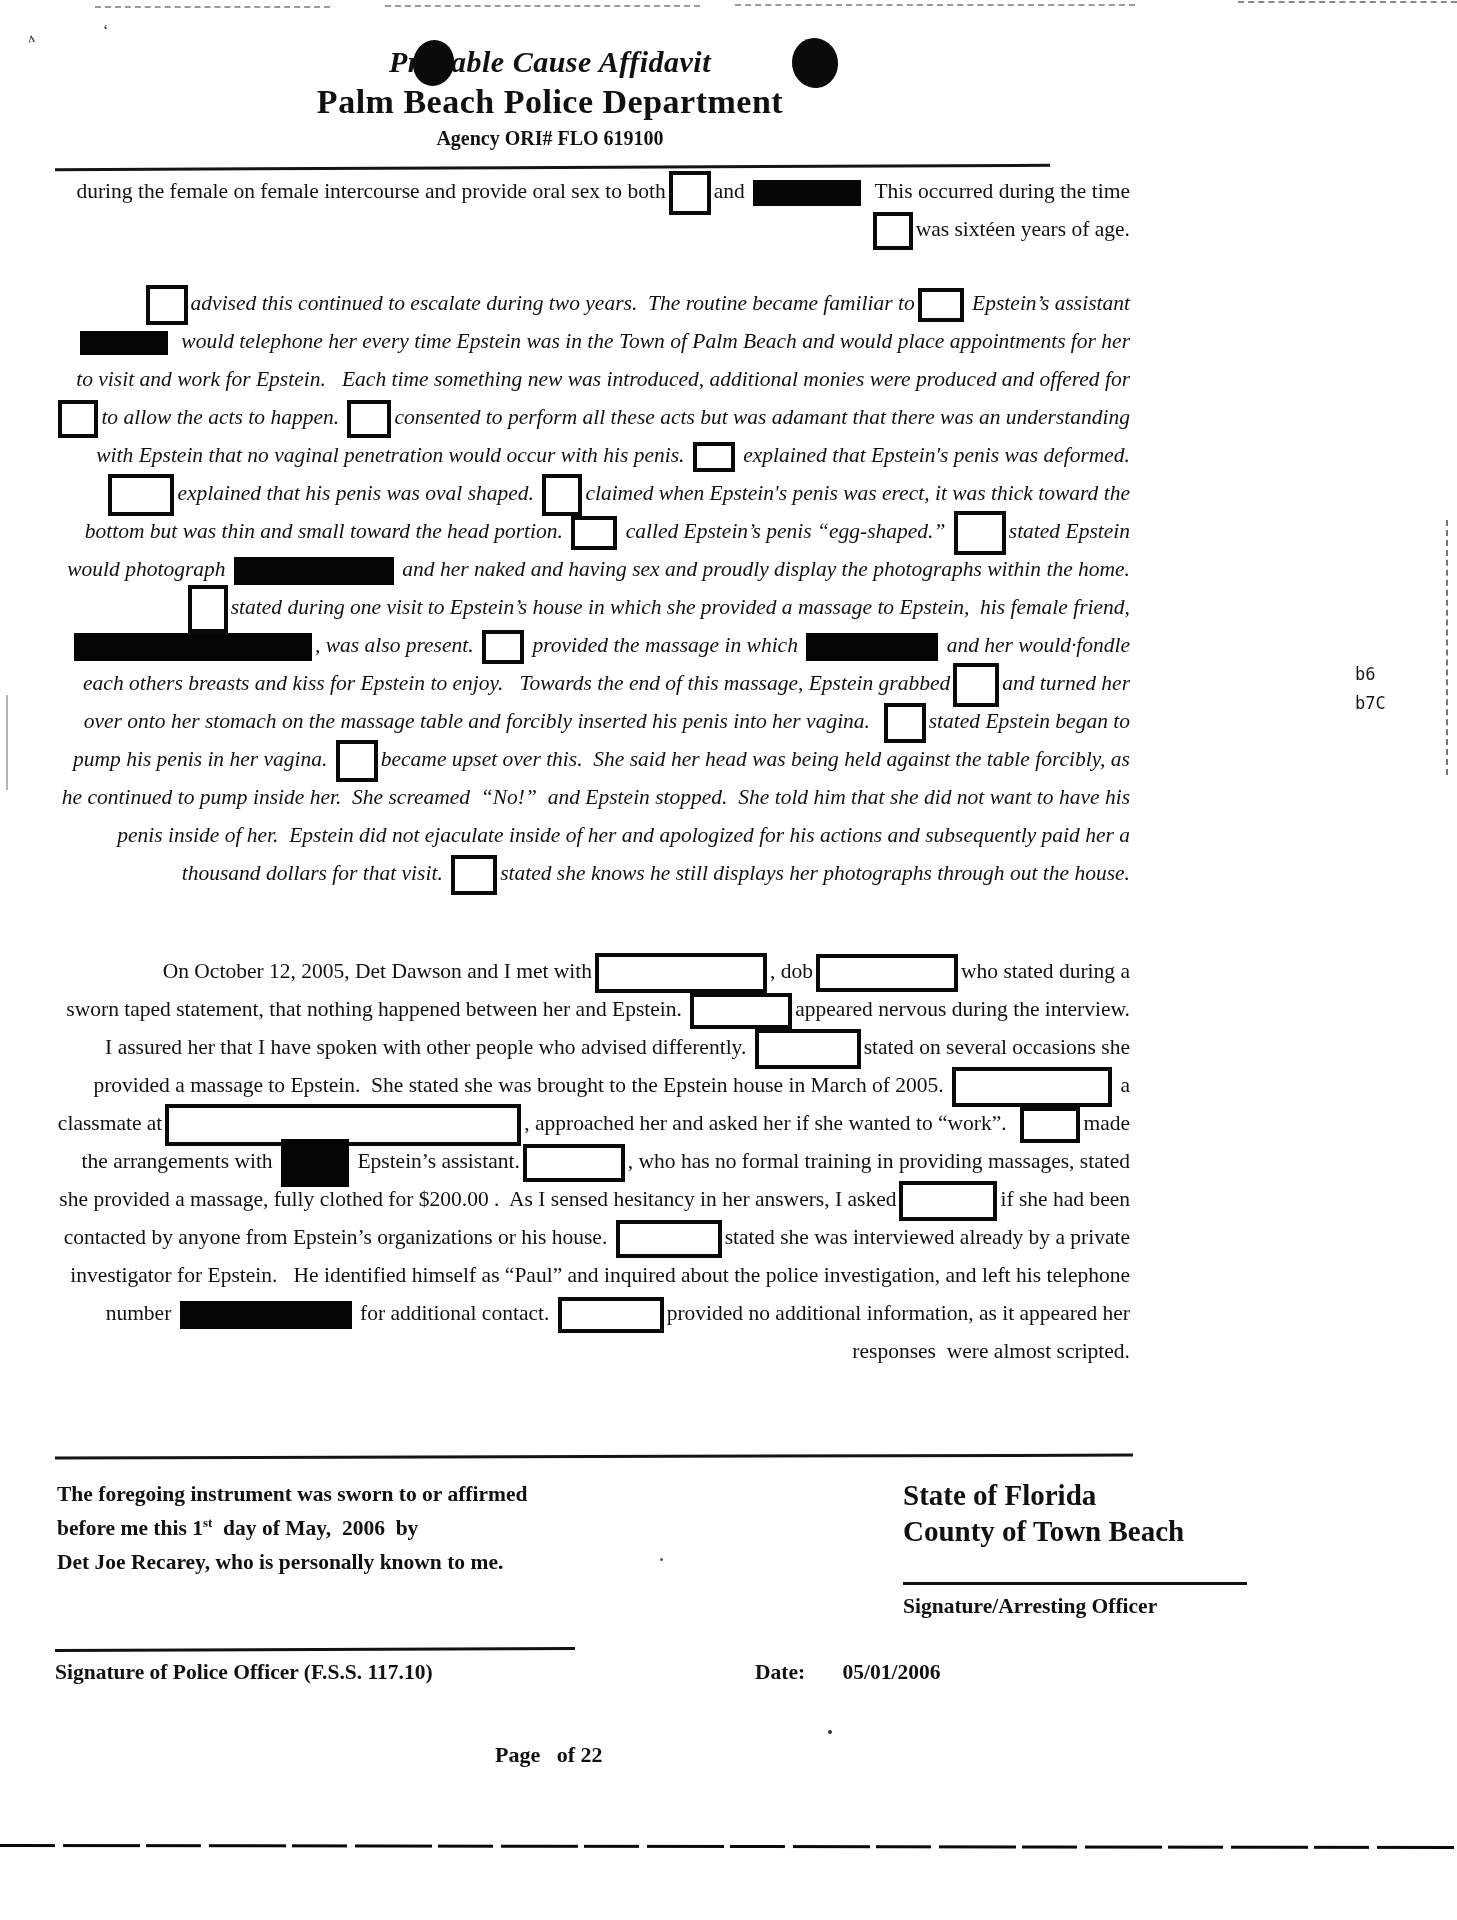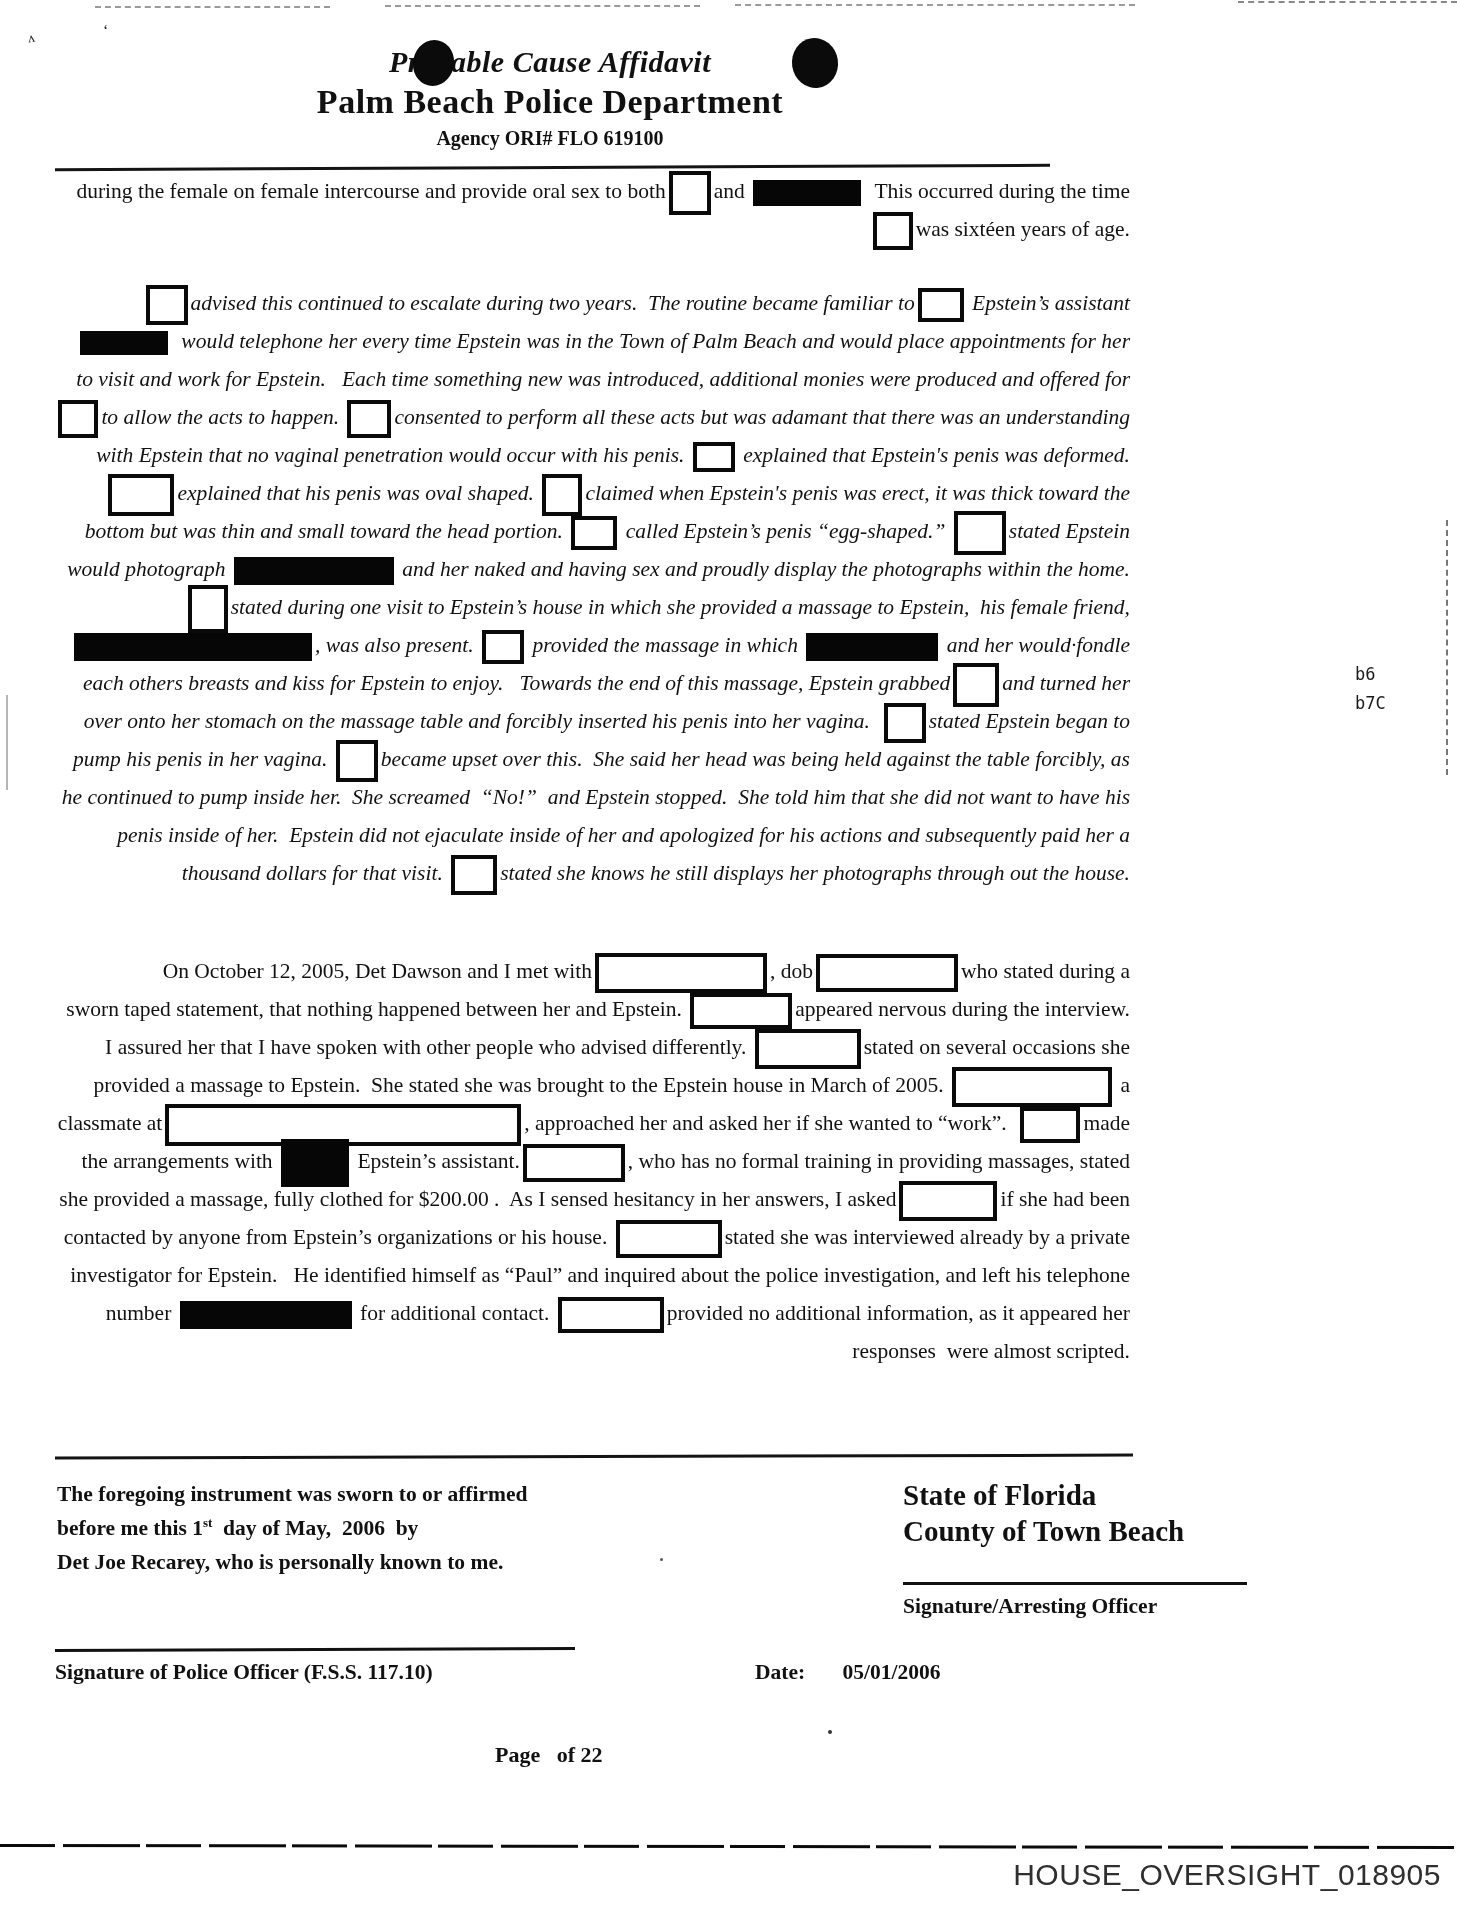--- a/index.html
+++ b/index.html
@@ -137,15 +137,14 @@
   <div class="sig-label-officer">Signature of Police Officer (F.S.S. 117.10)</div>
 
   <div class="date-block">
     <span>Date:</span>
     <span class="date-value">05/01/2006</span>
   </div>
 
   <div class="page-label">Page   of 22</div>
 
   <div class="bottom-artifact"></div>
-  <div class="bates">HOUSE_OVERSIGHT_018905</div>
 
 </div>
 
 </body></html>

